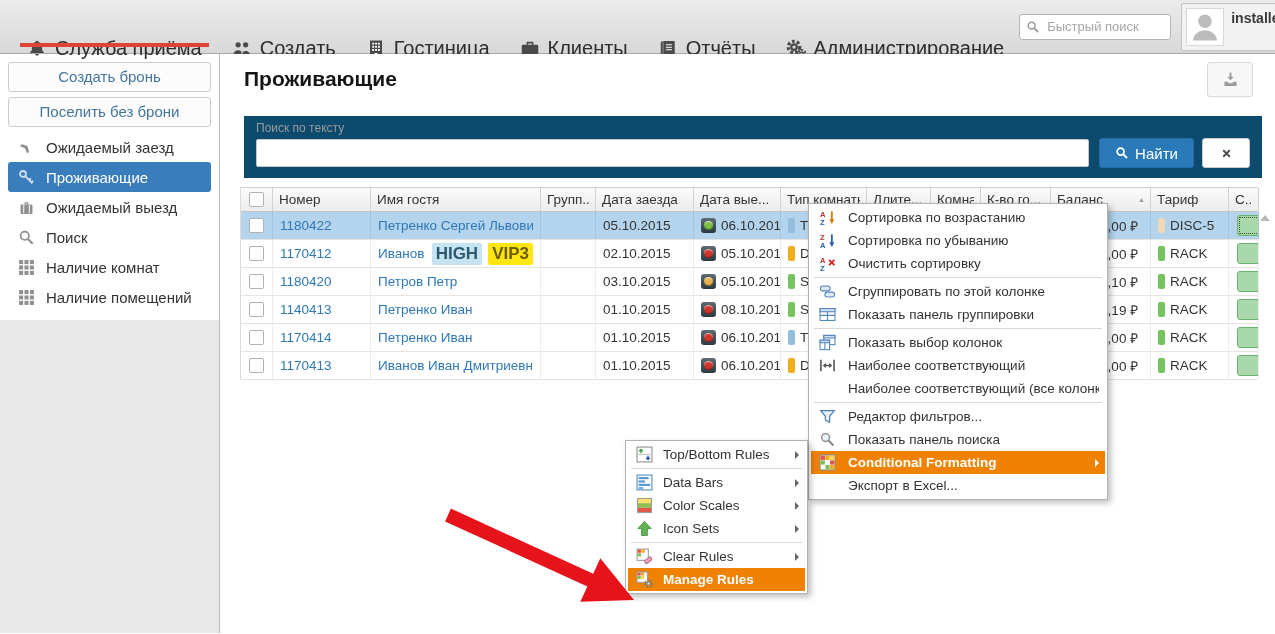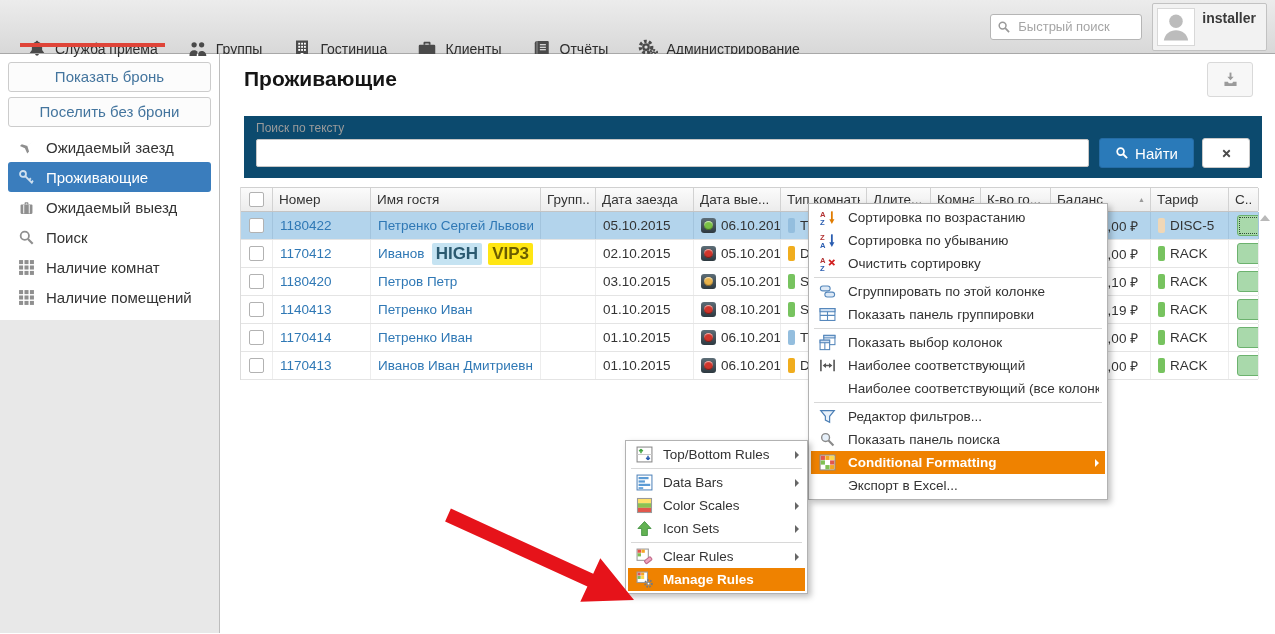--- a/index.html
+++ b/index.html
@@ -4,21 +4,21 @@
 <style>
   * { margin:0; padding:0; box-sizing:border-box; }
   html,body { width:1275px; height:634px; overflow:hidden; }
   body { font-family:"Liberation Sans", sans-serif; background:#fff; color:#333; position:relative; }
 
   
   .topbar { height:54px; background:linear-gradient(#ececec,#d8d8d8); border-bottom:1px solid #a8a8a8;
             display:flex; justify-content:space-between; align-items:stretch; }
   .tabs { display:flex; padding-left:12px; }
   .tab { position:relative; display:flex; align-items:center; padding:0 15px; cursor:pointer;
-         font-size:14px; color:#2d2d2d; white-space:nowrap;margin-top:44px; }
+         font-size:20px; color:#2d2d2d; white-space:nowrap;margin-top:44px; }
   .tab-ic { width:20px; height:20px; margin-right:8px; fill:#4a4a4a; flex:none; }
   .tab.active::after { content:''; position:absolute; left:8px; right:8px; bottom:6px; height:4px; background:#df4438; }
   .topbar-right { display:flex; align-items:center; padding-right:8px; }
   .quick-search { position:relative; margin-right:10px; color:#9c9c9c; }
   .quick-search input { width:152px; height:26px; border:1px solid #b5b5b5; border-radius:3px;
                         padding:0 6px 0 27px; font-size:13px; color:#333; background:#fff; outline:none;
                         font-family:"Liberation Sans", sans-serif; }
   .quick-search input::placeholder{ color:#a5a5a5; }
   .qs-ic { position:absolute; left:7px; top:6px; width:14px; height:14px; color:#999; }
   .user-box { height:48px; background:#f2f2f2; border:1px solid #c2c2c2; border-radius:2px;
@@ -122,21 +122,21 @@
         </svg>
         <span>Служба приёма</span>
       </div>
       <div class="tab">
         <svg class="tab-ic" viewBox="0 0 16 16">
           <circle cx="4.9" cy="4.6" r="2.1"></circle>
           <circle cx="10.9" cy="4.6" r="2.1"></circle>
           <path d="M1.2 12.6c0-2 1.6-3.6 3.7-3.6 1.2 0 2.2.5 2.9 1.4-.5.6-.8 1.4-.8 2.2v.9H1.2z"></path>
           <path d="M8.2 13.5v-.9c0-1 .4-2 1-2.7.5-.2 1.1-.4 1.7-.4 2 0 3.7 1.6 3.7 3.6v.4z"></path>
         </svg>
-        <span>Группы</span>
+        <span>Создать</span>
       </div>
       <div class="tab">
         <svg class="tab-ic" viewBox="0 0 16 16">
           <path d="M3.2 1.2h9.6v13.6H3.2z"></path>
           <g fill="#fff">
             <rect x="5" y="3" width="1.5" height="1.5"></rect>
             <rect x="7.3" y="3" width="1.5" height="1.5"></rect>
             <rect x="9.6" y="3" width="1.5" height="1.5"></rect>
             <rect x="5" y="5.5" width="1.5" height="1.5"></rect>
             <rect x="7.3" y="5.5" width="1.5" height="1.5"></rect>
@@ -194,21 +194,21 @@
           </svg>
       </span>
       <span class="user-name">installer</span>
     </div>
   </div>
 </header>
 
 <div class="page-body">
   <aside class="sidebar">
     <div class="sidebar-top">
-      <div class="side-btn">Показать бронь</div>
+      <div class="side-btn">Создать бронь</div>
       <div class="side-btn">Поселить без брони</div>
       <nav class="side-items">
           <div class="side-item">
             <svg class="si-ic" viewBox="0 0 16 16">
               <path d="M14.8 1.2 8.9 6.5 3.6 4.9 1.8 6.6l4.7 2.2 2.2 4.8 1.7-1.8-1.6-5.3z"></path>
             </svg>
             <span>Ожидаемый заезд</span>
           </div>
           <div class="side-item active">
             <svg class="si-ic" viewBox="0 0 16 16">

